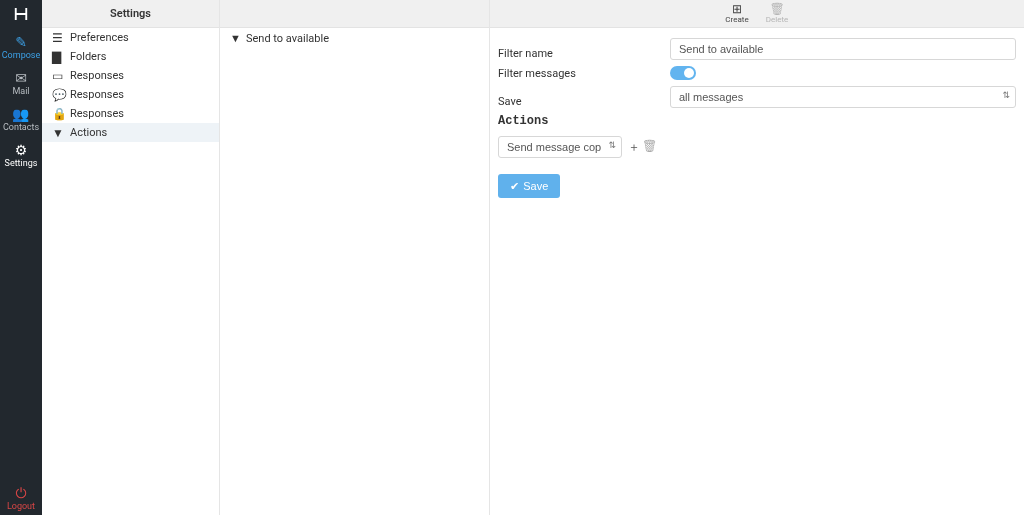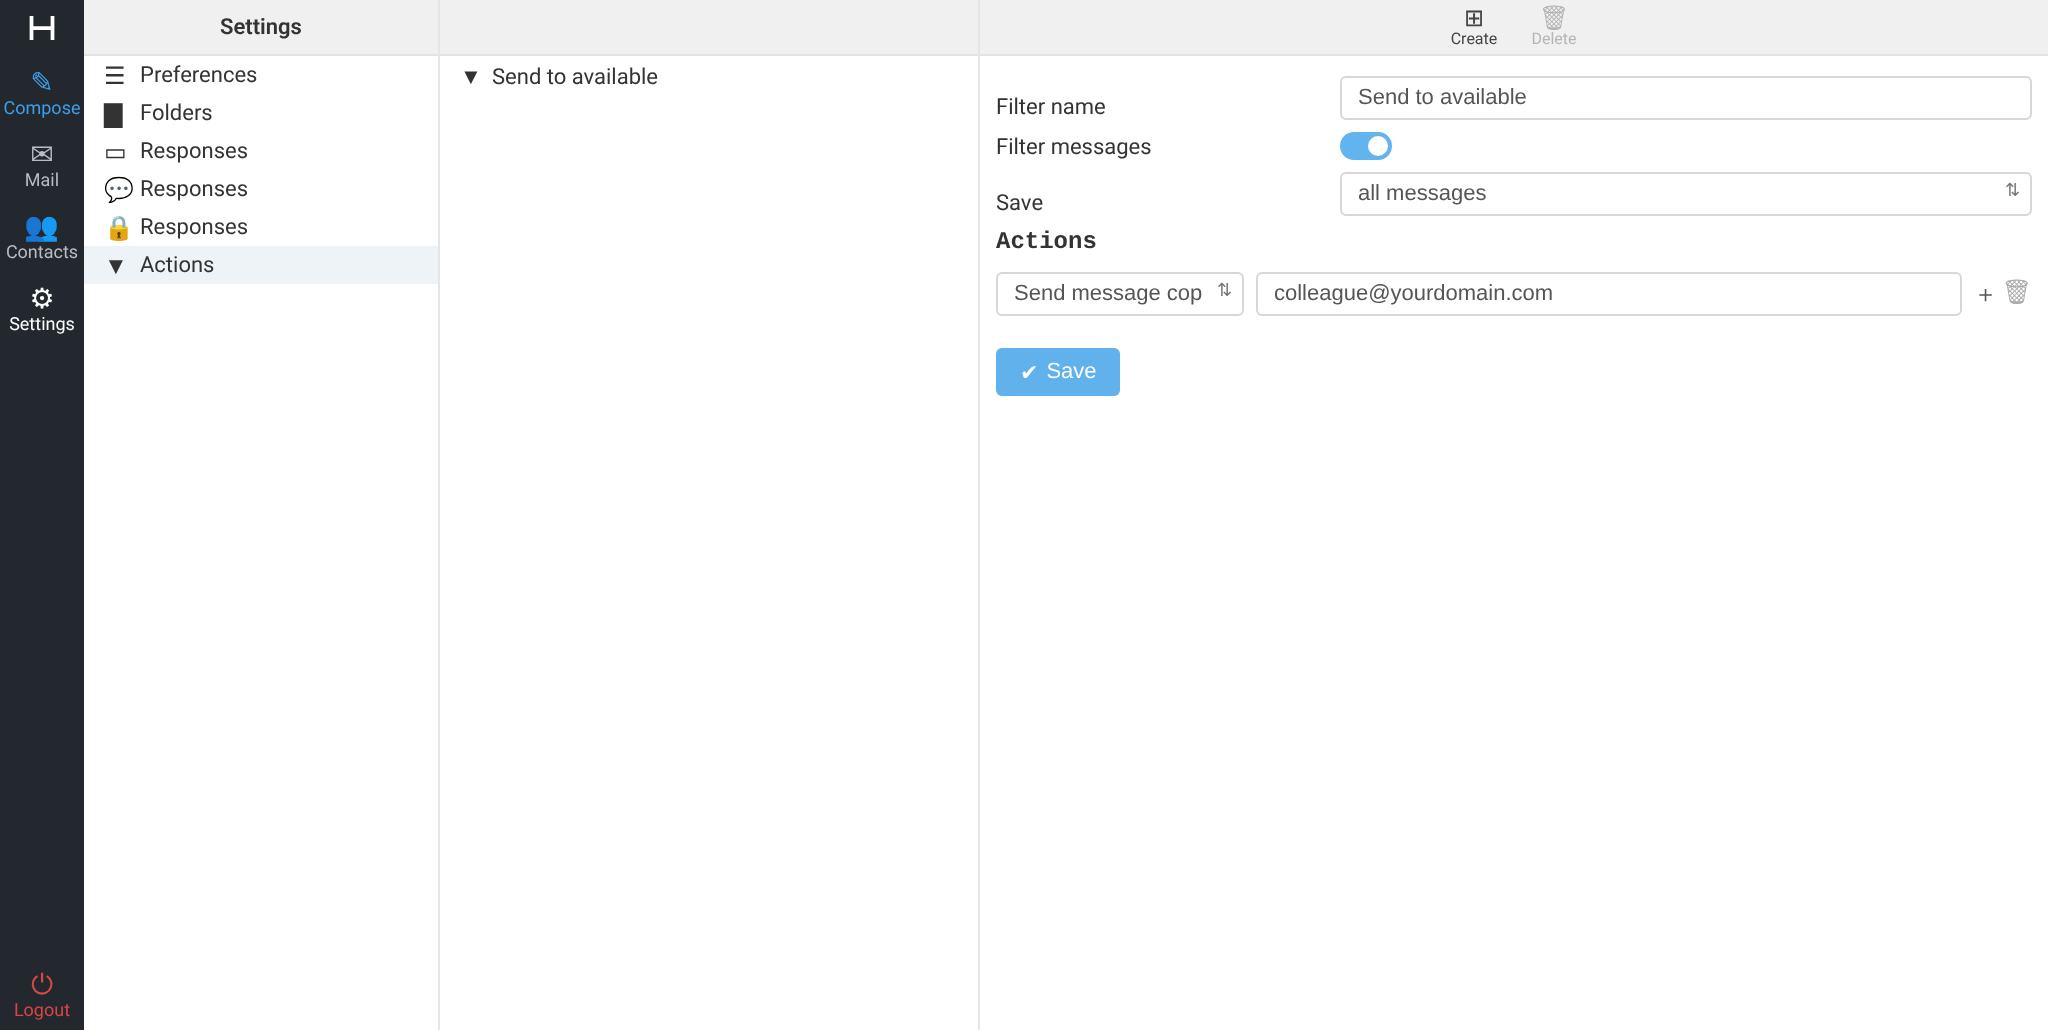--- a/index.html
+++ b/index.html
@@ -356,23 +356,20 @@
       </div>
 
       <div class="section-title">Actions</div>
 
       <div class="action-row">
         <div class="action-select-wrap">
           <select class="form-select">
             <option>Send message copy to</option>
           </select>
         </div>
-        <div class="action-input">
-          <input type="text" value="colleague@yourdomain.com" style="">
-        </div>
         <div class="row-icons">
           <span>＋</span>
           <span style="color:#aaa;">🗑</span>
         </div>
       </div>
 
       <button class="save-btn">
         <span>✔</span>
         <span>Save</span>
       </button>

